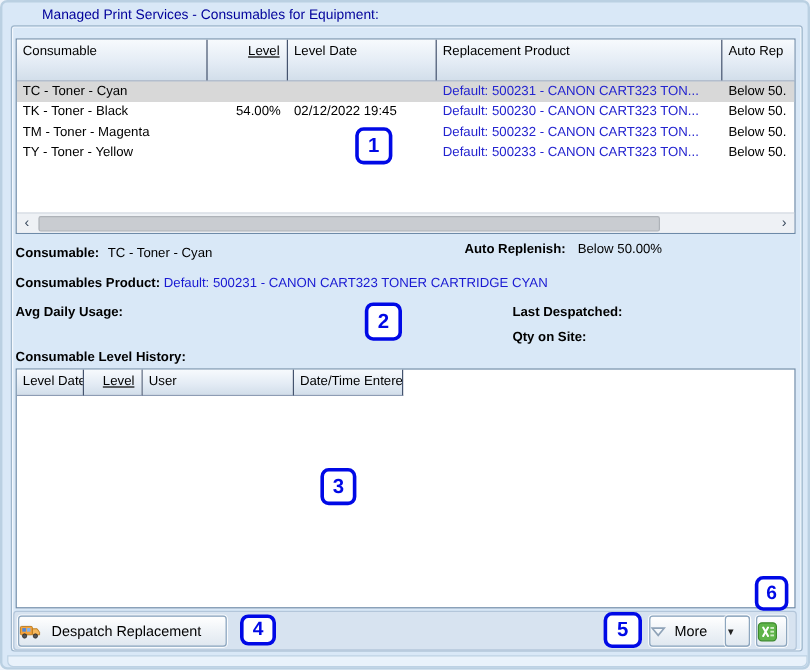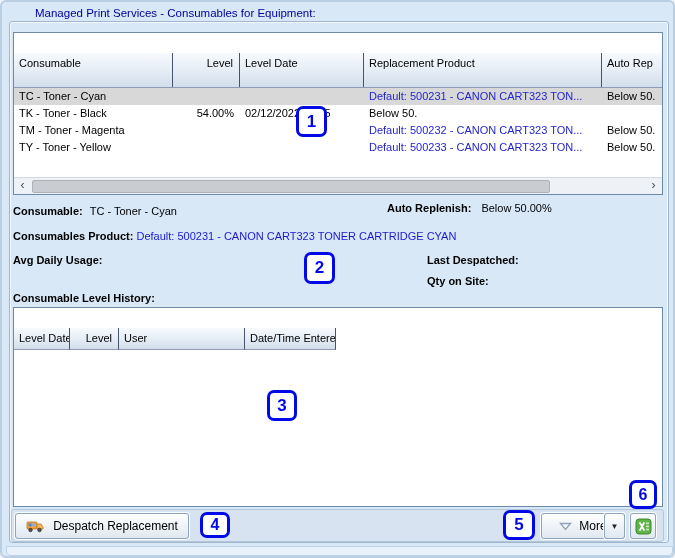--- a/index.html
+++ b/index.html
@@ -17,27 +17,27 @@
   .groupbox-title {
     position:absolute; left:28px; top:5px; padding:0 5px;
     background:#d9e8f7; color:#00009b; font-weight:normal; font-size:11.5px; z-index:3;
   }
   
   .tablebox { position:absolute; background:#fff; border:1px solid #6d8aa8; overflow:hidden; }
   .tbl-consumables { left:11px; top:30px; width:650px; height:163px; }
   .tbl-history    { left:11px; top:305px; width:650px; height:200px; }
   .t-header { display:flex; height:35px;
     background:linear-gradient(180deg,#f7fafd 0%,#e4ecf5 55%,#d2deea 100%);
-    border-bottom:1px solid #8d9cb4;margin-top:20px; }
+    border-bottom:1px solid #8d9cb4; }
   .t-header.partial { background:none; border-bottom:none; }
   .h-cell { font-size:11px; color:#000; padding:4px 4px 0 5px; white-space:nowrap; overflow:hidden;
     border-right:1px solid #44536e; }
   .h-cell.partialbg { background:linear-gradient(180deg,#f7fafd 0%,#e4ecf5 55%,#d2deea 100%);
     border-bottom:1px solid #8d9cb4; height:22px; }
-  .h-cell.right { text-align:right; padding-right:6px; }
+  .h-cell.right { text-align:right; padding-right:6px;text-decoration:underline; }
   .h-cell.last { border-right:none; }
   .t-row { display:flex; height:17px; font-size:11px; color:#000; }
   .t-row.selected { background:#d8d8d8; }
   .t-cell { padding:2px 3px 0 5px; white-space:nowrap; overflow:hidden; }
   
   .c1{width:159px}.c2{width:67px;text-align:right;padding-right:6px}.c3{width:124px}
   .c4{width:238px;color:#2424cf}.c5{flex:1}
   
   .g1{width:56px}.g2{width:95px}.g3{width:49px}.g4{width:126px}.g5{width:91px}
   .h-fill{flex:1; border-right:none;}
@@ -50,21 +50,21 @@
   
   .lbl { position:absolute; font-size:11px; font-weight:bold; color:#000; white-space:nowrap; }
   .val { font-weight:normal; }
   .linkval { font-weight:normal; color:#1919d2; cursor:pointer; }
   
   .toolbar { position:absolute; left:9px; top:507px; width:653px; height:33px;
     background:#d7e3f0; border:1px solid #b3c6da; border-radius:3px; }
   .btn { position:absolute; top:3px; height:26px;
     background:linear-gradient(180deg,#ffffff 0%,#f0f4f8 45%,#e0e8f0 100%);
     border:1px solid #8da6be; border-radius:3px; box-shadow:0 0 0 1px rgba(255,255,255,.85);
-    font-size:12px; color:#000; display:flex; align-items:center; justify-content:center; cursor:pointer; }
+    font-size:12px; color:#000; display:flex; align-items:center; cursor:pointer; }
   .btn-despatch { left:3px; width:174px; gap:9px; }
   .btn-more { left:529px; width:84px; gap:7px; }
   .btn-more-drop { left:592px; width:21px; }
   .btn-excel { left:618px; width:26px; }
   .caret { font-size:8px; color:#222; }
   
   .statusbar { position:absolute; left:4px; top:544px; width:667px; height:10px;
     background:#e9f2fb; border:1px solid #bdd2e4; border-radius:0 0 5px 5px; }
   
   .ann { position:absolute; background:#fff; border:3px solid #0009e6; border-radius:7px;
@@ -98,20 +98,21 @@
           <div class="t-cell c1">TC - Toner - Cyan</div>
           <div class="t-cell c2"></div>
           <div class="t-cell c3"></div>
           <div class="t-cell c4">Default: 500231 - CANON CART323 TON...</div>
           <div class="t-cell c5">Below 50.</div>
         </div>
         <div class="t-row">
           <div class="t-cell c1">TK - Toner - Black</div>
           <div class="t-cell c2">54.00%</div>
           <div class="t-cell c3">02/12/2022 19:45</div>
+          <div class="t-cell c4">Default: 500230 - CANON CART323 TON...</div>
           <div class="t-cell c5">Below 50.</div>
         </div>
         <div class="t-row">
           <div class="t-cell c1">TM - Toner - Magenta</div>
           <div class="t-cell c2"></div>
           <div class="t-cell c3"></div>
           <div class="t-cell c4">Default: 500232 - CANON CART323 TON...</div>
           <div class="t-cell c5">Below 50.</div>
         </div>
         <div class="t-row">

